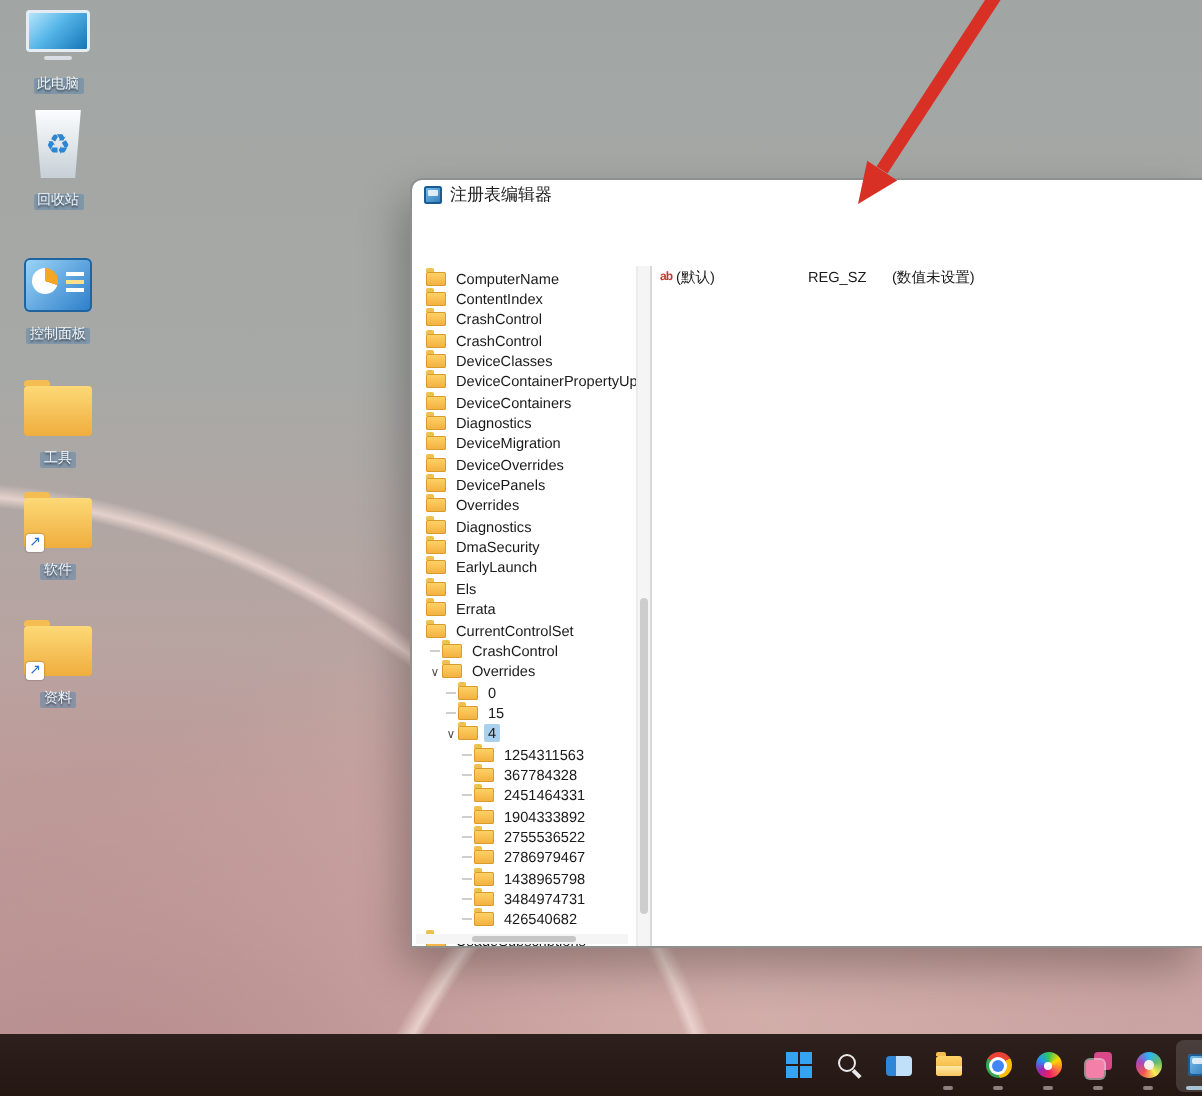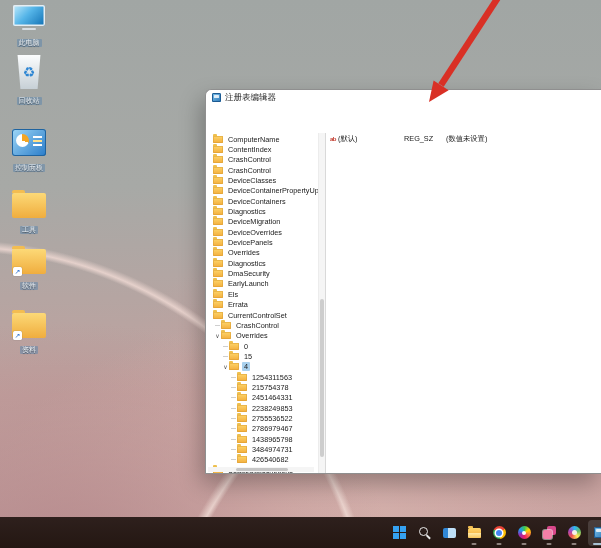--- a/index.html
+++ b/index.html
@@ -299,37 +299,37 @@
             </span>
             <span class="tfold"></span>
             <span class="tlabel">1254311563</span>
           </div>
           <div class="trow">
             <span class="tind" style="width: 24px;"></span>
             <span class="tslot">
               <span class="conn"></span>
             </span>
             <span class="tfold"></span>
-            <span class="tlabel">215754378</span>
+            <span class="tlabel">367784328</span>
           </div>
           <div class="trow">
             <span class="tind" style="width: 24px;"></span>
             <span class="tslot">
               <span class="conn"></span>
             </span>
             <span class="tfold"></span>
             <span class="tlabel">2451464331</span>
           </div>
           <div class="trow">
             <span class="tind" style="width: 24px;"></span>
             <span class="tslot">
               <span class="conn"></span>
             </span>
             <span class="tfold"></span>
-            <span class="tlabel">2238249853</span>
+            <span class="tlabel">1904333892</span>
           </div>
           <div class="trow">
             <span class="tind" style="width: 24px;"></span>
             <span class="tslot">
               <span class="conn"></span>
             </span>
             <span class="tfold"></span>
             <span class="tlabel">2755536522</span>
           </div>
           <div class="trow">

